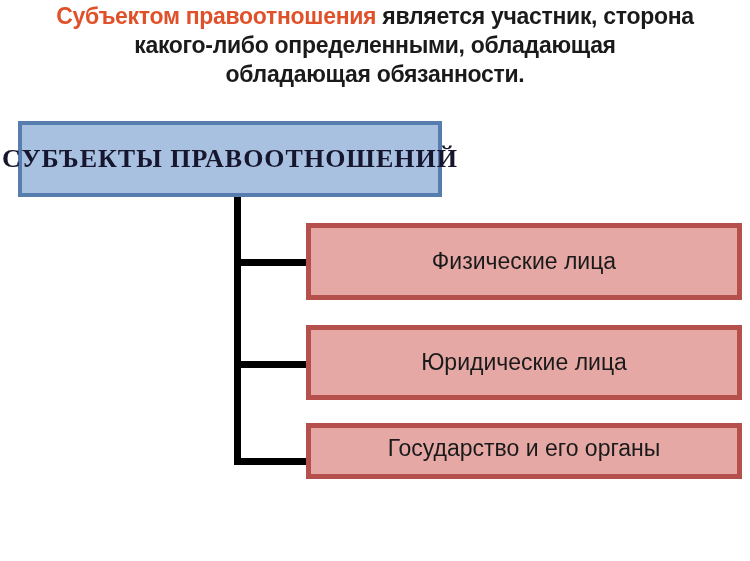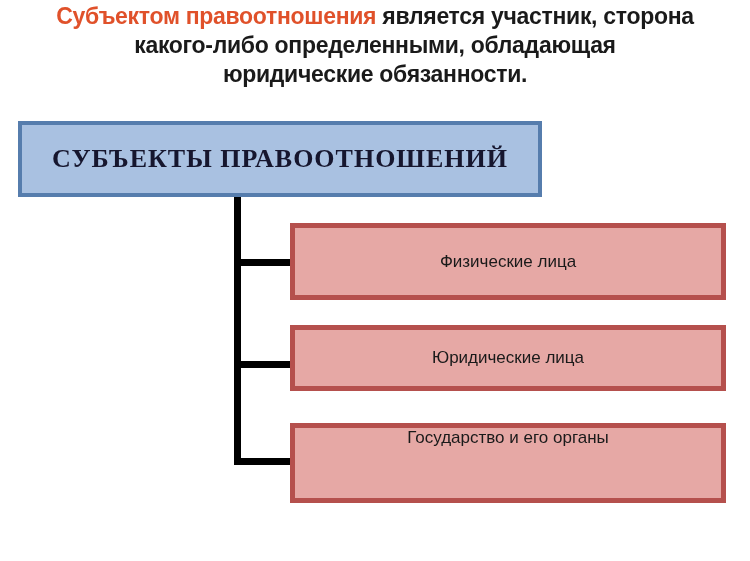--- a/index.html
+++ b/index.html
@@ -32,21 +32,21 @@
   }
   .intro .hl {
     color: var(--intro_highlight, #e0512a);
   }
 
   
   .root-node {
     position: absolute;
     left: 18px;
     top: 121px;
-    width: 524px;
+    width: 424px;
     height: 76px;
     box-sizing: border-box;
     background: var(--root_fill, #a9c1e1);
     border: 4px solid var(--root_border, #567dad);
     display: flex;
     align-items: center;
     justify-content: center;
   }
   .root-node .root-label {
     font-family: "Liberation Serif", serif;
@@ -63,45 +63,45 @@
     background: var(--connector, #000000);
   }
   .conn-trunk   { left: 234px; top: 197px; width: 7px;  height: 268px; }
   .conn-branch1 { left: 234px; top: 259px; width: 72px; height: 7px; }
   .conn-branch2 { left: 234px; top: 361px; width: 72px; height: 7px; }
   .conn-branch3 { left: 234px; top: 458px; width: 72px; height: 7px; }
 
   
   .child-node {
     position: absolute;
-    left: 290px;
+    left: 306px;
     width: 436px;
     box-sizing: border-box;
     background: var(--child_fill, #e6a8a5);
     border: 5px solid var(--child_border, #b5504d);
     display: flex;
     align-items: center;
     justify-content: center;
-    font-size: 17px;
+    font-size: 23px;
     color: var(--child_text, #1a1a1a);
   }
   .child-1 { top: 223px; height: 77px; }
-  .child-2 { top: 325px; height: 66px; text-align: center; }
-  .child-3 { top: 423px; height: 80px; align-items: flex-start; padding-bottom: 12px; }
+  .child-2 { top: 325px; height: 75px; text-align: center; }
+  .child-3 { top: 423px; height: 56px; align-items: flex-end; padding-bottom: 12px; }
   .child-node .child-label { white-space: nowrap; }
 </style>
 </head>
 <body>
 
 <div class="slide">
 
   <div class="intro">
     <div><span class="hl">Субъектом правоотношения</span><span> является участник, сторона</span></div>
     <div>какого-либо определенными, обладающая</div>
-    <div>юридические обязанности.</div>
+    <div>обладающая обязанности.</div>
   </div>
 
   <div class="root-node">
     <span class="root-label">СУБЪЕКТЫ ПРАВООТНОШЕНИЙ</span>
   </div>
 
   <div class="conn conn-trunk"></div>
   <div class="conn conn-branch1"></div>
   <div class="conn conn-branch2"></div>
   <div class="conn conn-branch3"></div>

